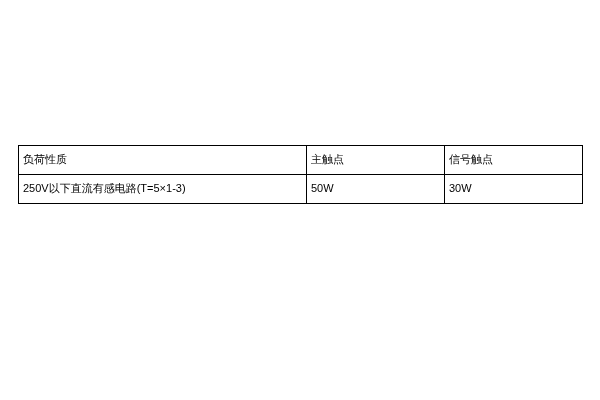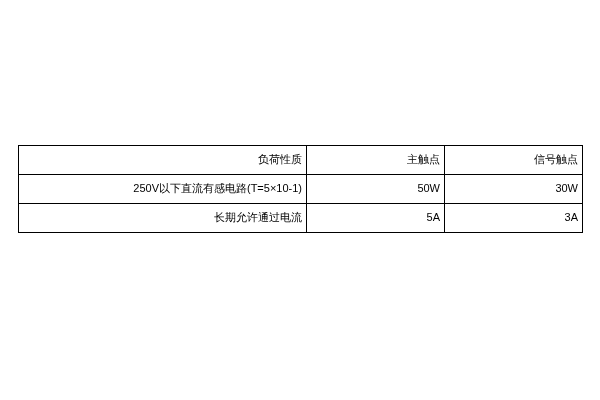--- a/index.html
+++ b/index.html
@@ -27,21 +27,21 @@
   }
   table.spec-table {
     border-collapse: collapse;
     width: 564px;
     table-layout: fixed;
   }
   table.spec-table td,
   table.spec-table th {
     border: 1px solid #000000;
     height: 28px;
-    text-align: right;
+    text-align: left;
     vertical-align: middle;
     font-size: 11px;
     font-weight: normal;
     color: #000000;
     padding: 0 4px;
     font-family: "Liberation Sans", sans-serif;
     line-height: 1.2;
     background: #ffffff;
   }
   table.spec-table col.c0 { width: 288px; }
@@ -61,25 +61,20 @@
       </colgroup>
       <thead>
         <tr>
           <th>负荷性质</th>
           <th>主触点</th>
           <th>信号触点</th>
         </tr>
       </thead>
       <tbody>
         <tr>
-          <td>250V以下直流有感电路(T=5×10-1)</td>
+          <td>250V以下直流有感电路(T=5×1-3)</td>
           <td>50W</td>
           <td>30W</td>
-        </tr>
-        <tr>
-          <td>长期允许通过电流</td>
-          <td>5A</td>
-          <td>3A</td>
         </tr>
       </tbody>
     </table>
   </div>
 </div>
 
 </body></html>

